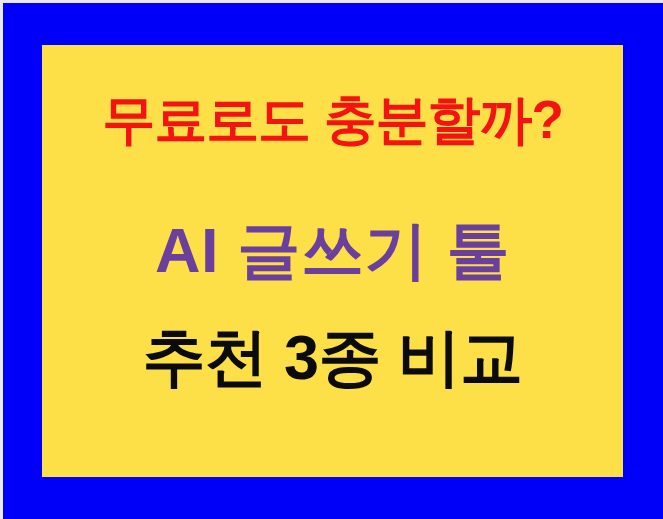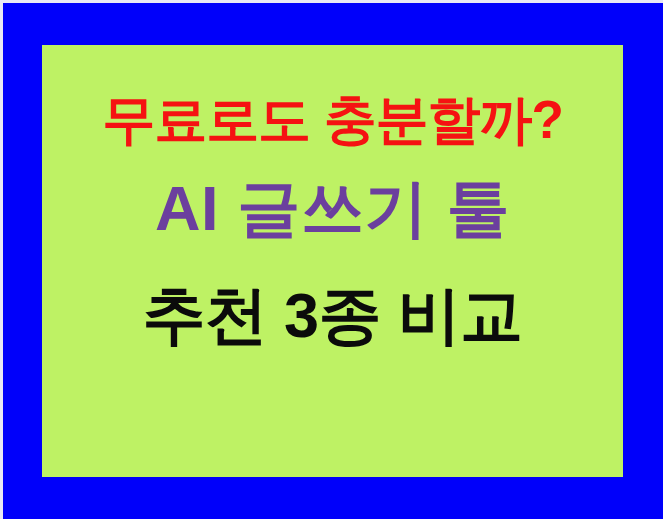--- a/index.html
+++ b/index.html
@@ -30,21 +30,21 @@
     box-sizing: border-box;
     pointer-events: none;
   }
 
   .inner-card {
     position: absolute;
     left: 42px;
     top: 45px;
     width: 581px;
     height: 432px;
-    background: #bef264;
+    background: #fde047;
     display: flex;
     flex-direction: column;
     align-items: center;
     justify-content: flex-start;
     box-sizing: border-box;
   }
 
   .headline {
     width: 100%;
     text-align: center;
@@ -58,21 +58,21 @@
   .line-question {
     margin-top: 48px;
     font-size: 53px;
     color: #f51212;
     font-weight: 900;
     letter-spacing: -0.02em;
   }
 
   
   .line-product {
-    margin-top: 31px;
+    margin-top: 73px;
     font-size: 63px;
     color: #6b3f9e;
     font-weight: 700;
     letter-spacing: 0.01em;
   }
 
   
   .line-subject {
     margin-top: 44px;
     font-size: 63px;

